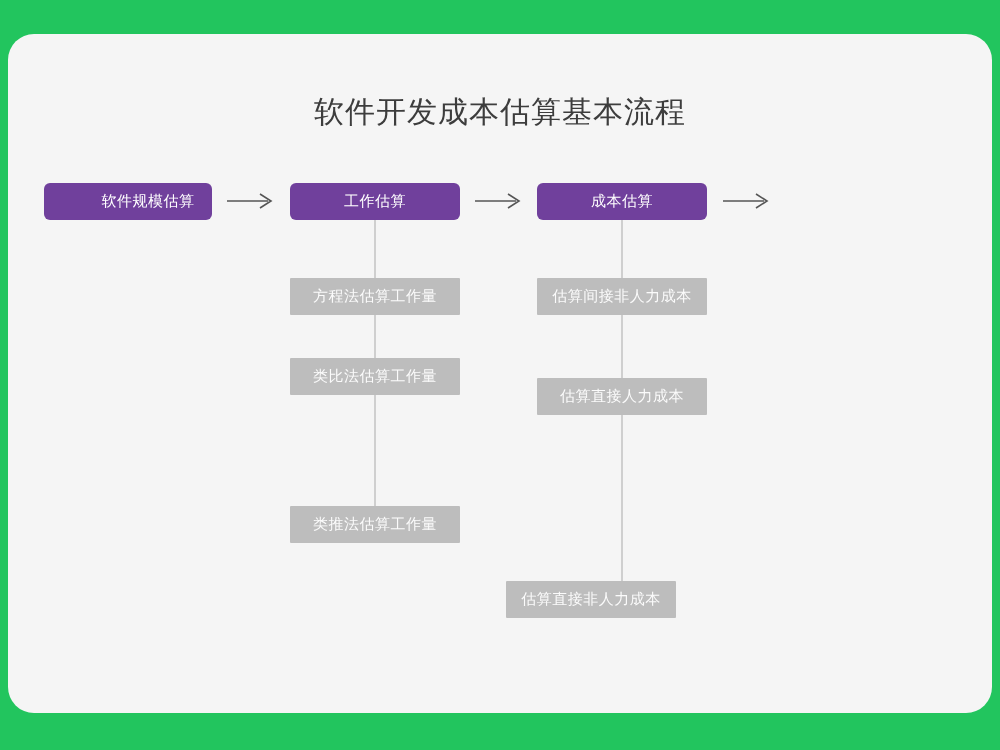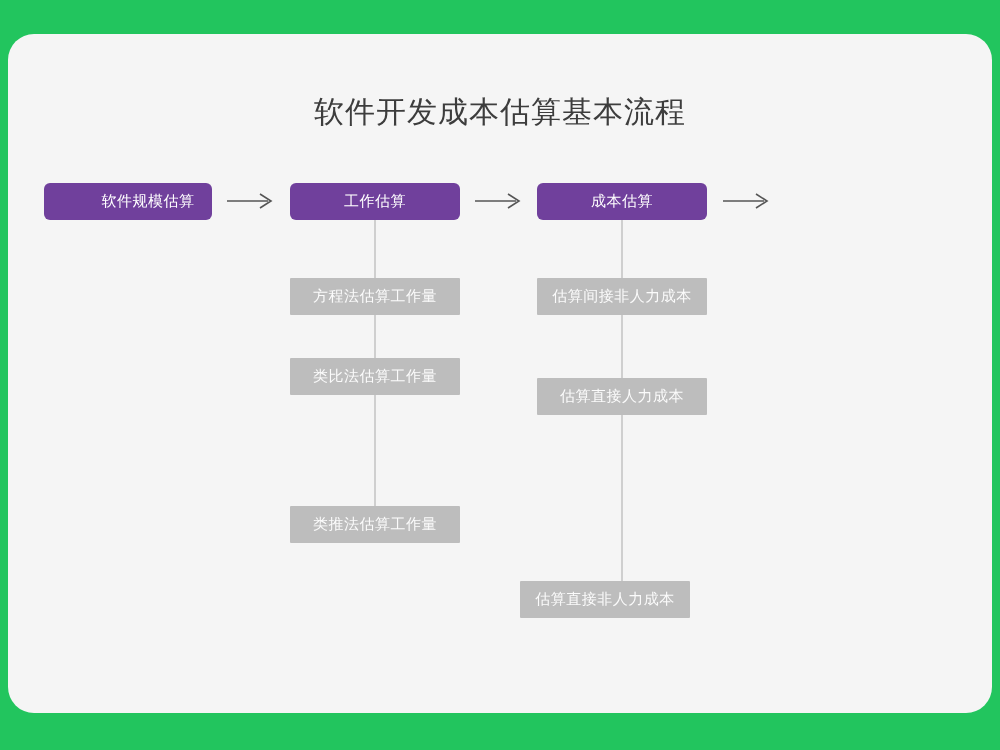--- a/index.html
+++ b/index.html
@@ -74,21 +74,21 @@
 
   
   #a1 { left: 290px; top: 278px; width: 170px; }
   #a2 { left: 290px; top: 358px; width: 170px; }
   #a3 { left: 290px; top: 478px; width: 170px; margin-top: 28px; }
 
   
   #b1 { left: 537px; top: 278px; width: 170px; }
   #b2 { left: 537px; top: 378px; width: 170px; }
   #b3 { left: 537px; top: 478px; width: 170px; }
-  #b4 { left: 520px; top: 581px; width: 170px; }
+  #b4 { left: 506px; top: 581px; width: 170px; }
 
   
   .vline {
     position: absolute;
     width: 2px;
     background: #cfcfcf;
   }
   #vA { left: 374px; top: 220px; height: 292px; }
   #vB { left: 621px; top: 220px; height: 395px; }
 

